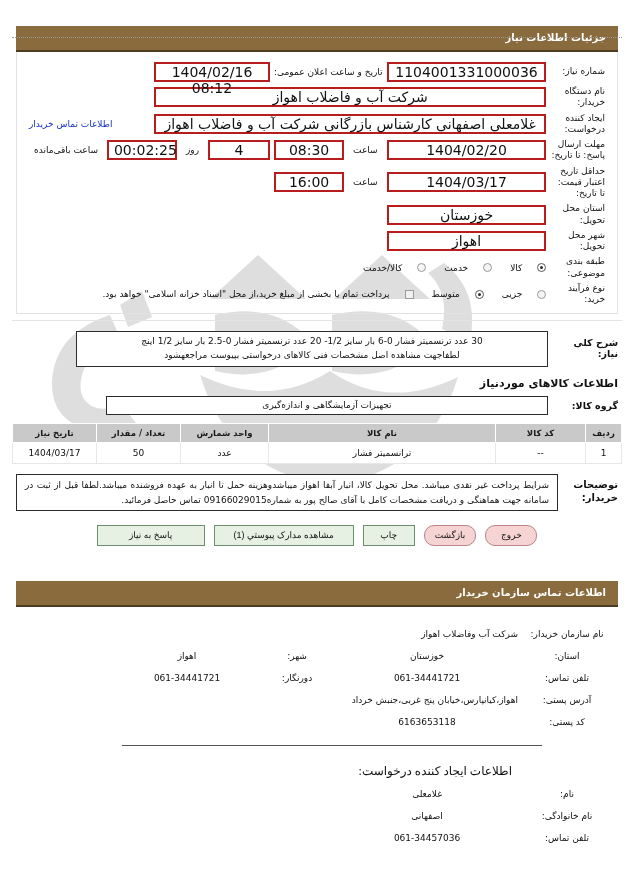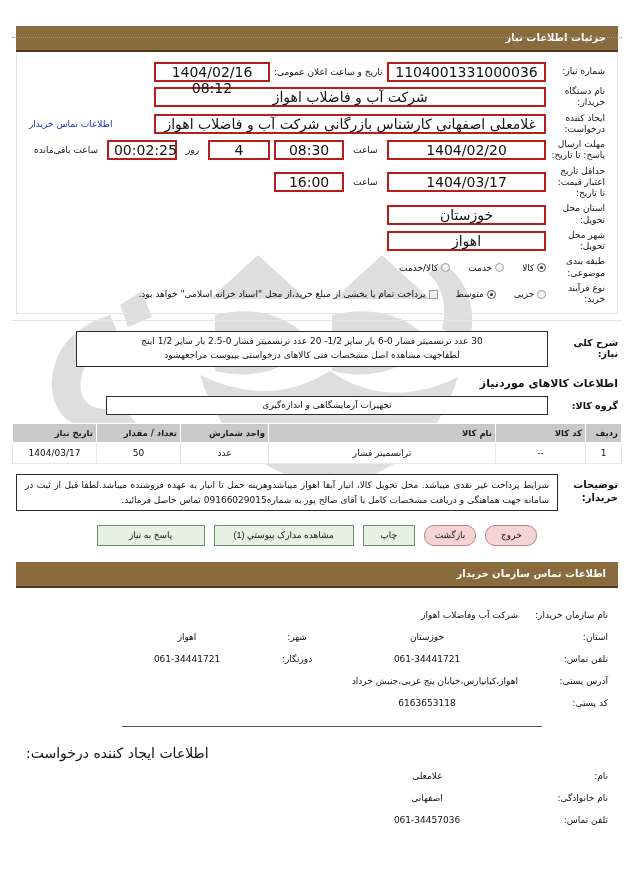--- a/index.html
+++ b/index.html
@@ -83,21 +83,21 @@
   .link {
     color: #1430c4;
     font-size: 9px;
     text-decoration: none;
     white-space: nowrap;
     cursor: pointer;
   }
 
   
   .radio-row { display: flex; align-items: center; gap: 4px; flex-wrap: nowrap; }
-  .radio-opt { display: flex; align-items: center; gap: 3px; margin-left: 14px; white-space: nowrap; }
+  .radio-opt { display: flex; align-items: center; gap: 15px; margin-left: 14px; white-space: nowrap; }
   .radio {
     width: 9px; height: 9px; border-radius: 50%;
     border: 1px solid #9a9a9a; background: #f4f4f4;
     display: inline-block; position: relative; flex: none;
   }
   .radio.on { border-color: #555; background: #fff; }
   .radio.on::after {
     content: ""; position: absolute;
     left: 2px; top: 2px; width: 3px; height: 3px;
     border-radius: 50%; background: #2c2c2c;
@@ -138,21 +138,21 @@
 
   
   table.items { width: 100%; border-collapse: collapse; margin: 0 0 2px 0; }
   table.items th {
     background: #c9c9c9;
     border: 1px solid #ffffff;
     font-size: 8.5px;
     font-weight: bold;
     padding: 4px 3px;
     color: #1a1a1a;
-    text-align: right;
+    text-align: center;
   }
   table.items td {
     border: 1px solid #e7e7e7;
     background: #fff;
     font-size: 9px;
     padding: 5px 3px;
     text-align: center;
     color: #111;
   }
 
@@ -178,28 +178,28 @@
   }
   .btn.red { background: #f7d4d4; border-color: #b98585; border-radius: 10px; }
   .btn.w-resp { min-width: 108px; text-align: center; }
   .btn.w-doc  { min-width: 140px; text-align: center; }
   .btn.w-sm   { min-width: 52px; text-align: center; }
 
   
   .contact-body { padding: 16px 10px 4px 10px; }
   table.contact { width: 100%; border-collapse: collapse; }
   table.contact td { font-size: 9px; padding: 6px 4px; color: #111; vertical-align: middle; }
-  .c-lbl  { width: 90px; text-align: right; white-space: nowrap; }
+  .c-lbl  { width: 90px; text-align: center; white-space: nowrap; }
   .c-val  { width: 190px; text-align: center; white-space: nowrap; }
   .c-lbl2 { width: 70px; text-align: center; white-space: nowrap; }
   .c-val2 { width: 150px; text-align: center; white-space: nowrap; }
   .c-spacer { }
   .ltr { direction: ltr; unicode-bidi: embed; display: inline-block; }
   .hr-dark { border-top: 1px solid #555; margin: 12px 70px 0 100px; }
-  .creator-title { font-size: 14px; padding: 18px 4px 4px 4px; text-align: left; }
+  .creator-title { font-size: 12px; padding: 18px 4px 4px 4px; text-align: right; font-family: Liberation Serif, serif; }
 </style>
 </head>
 <body>
 
 <svg class="watermark" viewBox="0 0 634 340">
   <g fill="#d9d9d9" opacity="0.85">
     <path d="M110 60 q-55 18 -58 66 q-2 40 40 50 q25 6 44 -8 l-16 -20 q-14 9 -26 4 q-16 -7 -13 -27 q4 -28 40 -40 z"></path>
     <path d="M120 50 l22 -14 l10 26 l-24 10 z"></path>
     <path d="M258 0 l48 44 l-96 0 z"></path>
     <path d="M382 0 l48 44 l-96 0 z"></path>
@@ -379,21 +379,21 @@
   </div>
 
   <div class="btn-row">
     <button class="btn red w-sm">خروج</button>
     <button class="btn red w-sm">بازگشت</button>
     <button class="btn w-sm">چاپ</button>
     <button class="btn w-doc">مشاهده مدارک پیوستي (1)</button>
     <button class="btn w-resp">پاسخ به نیاز</button>
   </div>
 
-  <div class="section-bar" style="margin-top:8px">اطلاعات تماس سازمان خریدار</div>
+  <div class="section-bar" style="margin-top:27px">اطلاعات تماس سازمان خریدار</div>
 
   <div class="contact-body">
     <table class="contact">
       <tbody>
           <tr>
         <td class="c-lbl">نام سازمان خریدار:</td>
         <td class="c-val" style="text-align:right">شرکت آب وفاضلاب اهواز</td>
         <td class="c-lbl2"></td>
         <td class="c-val2"></td>
         <td class="c-spacer"></td>

